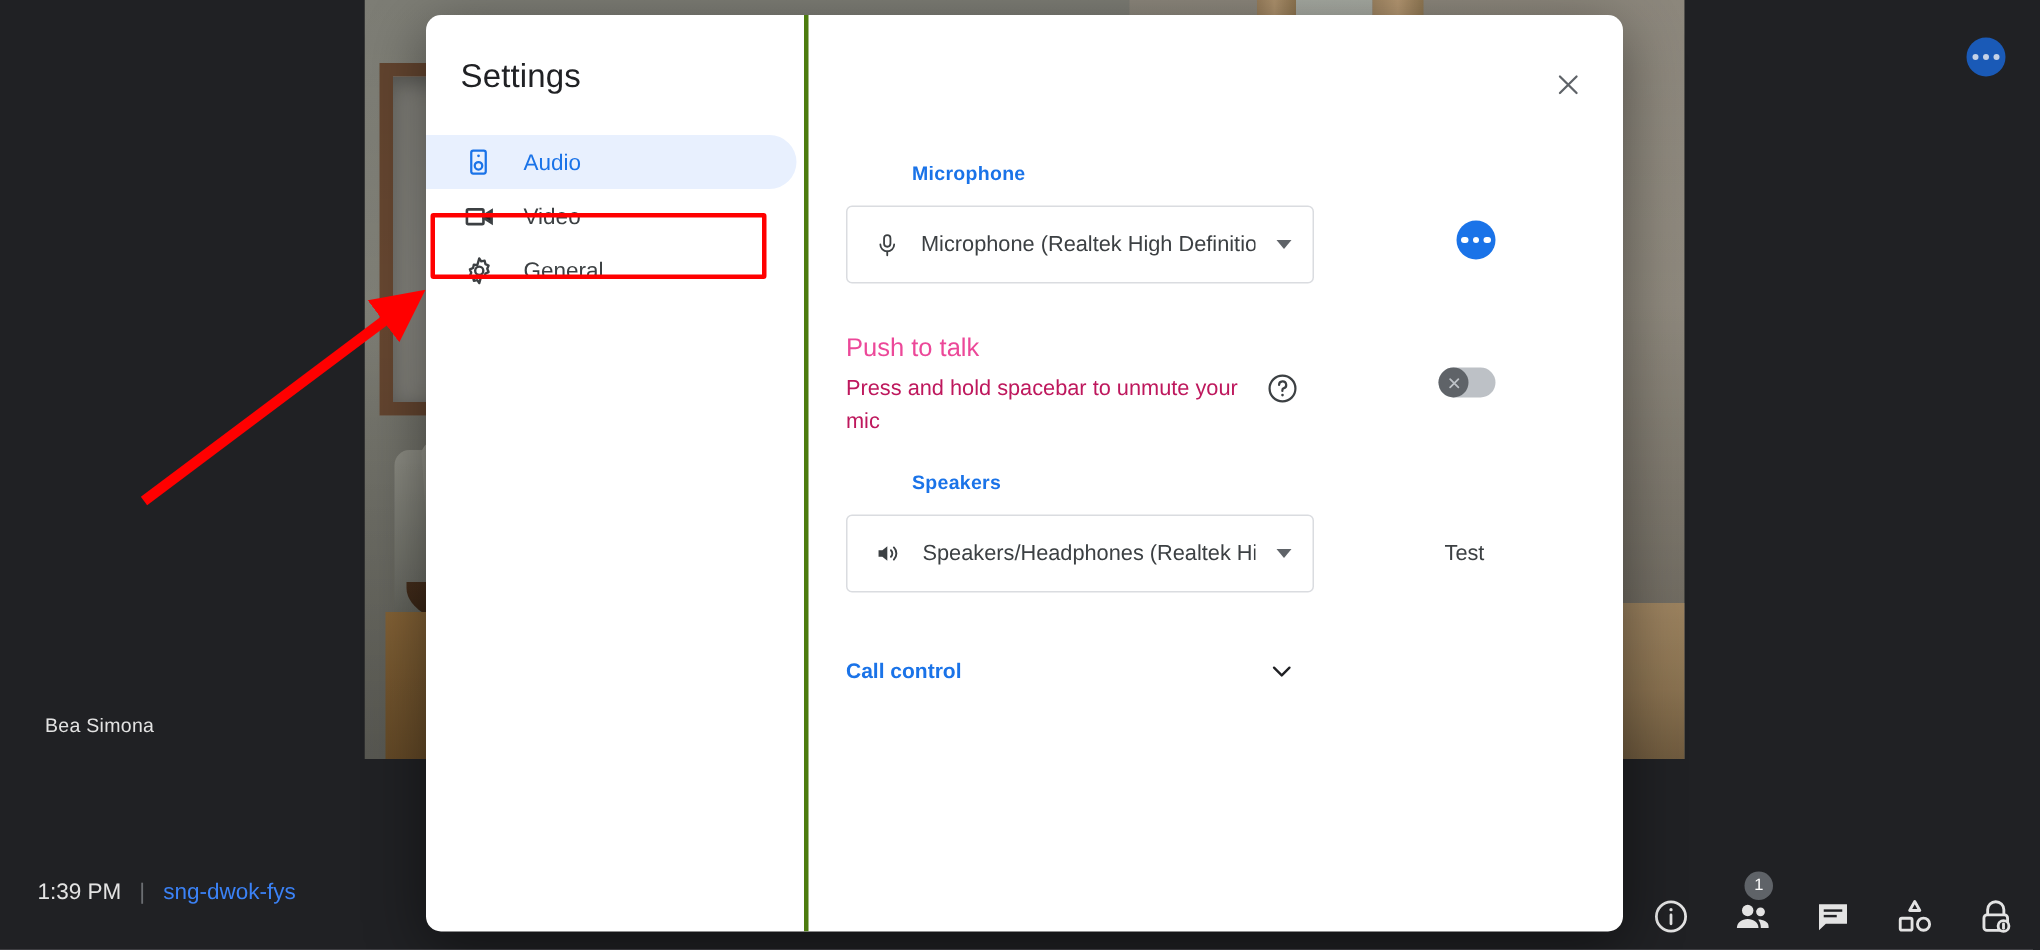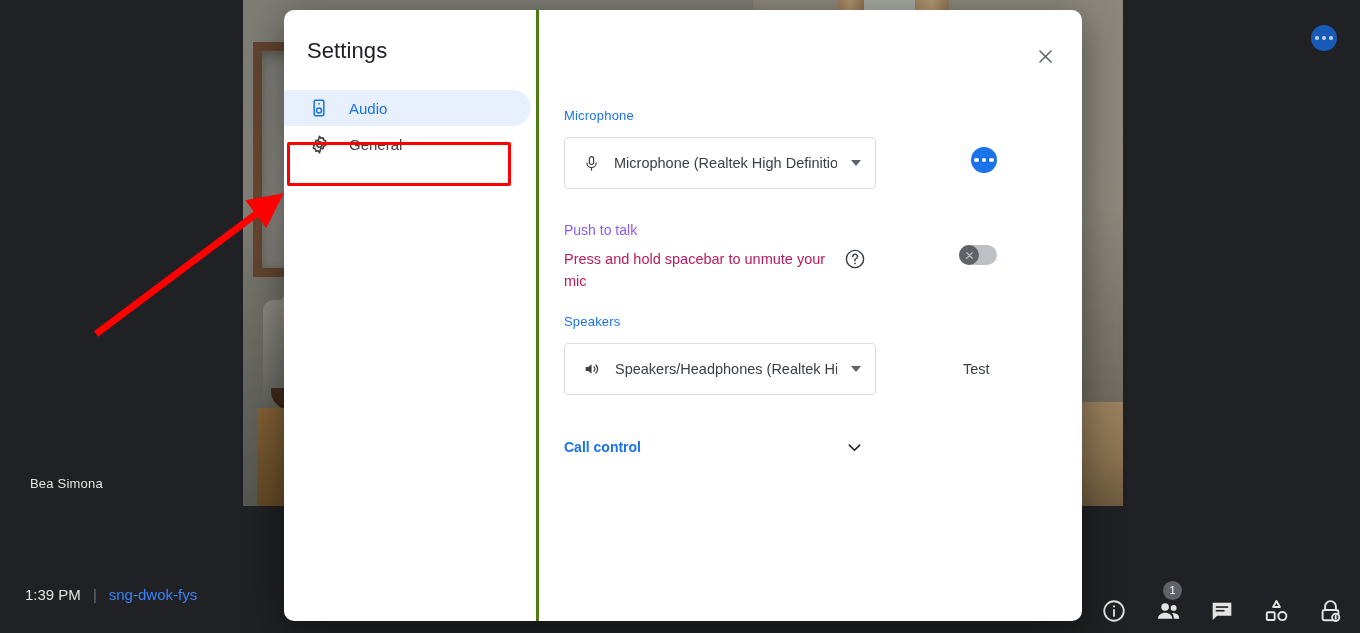--- a/index.html
+++ b/index.html
@@ -145,39 +145,39 @@
   .nav-item .ico { width: 22px; height: 22px; display: flex; align-items: center; justify-content: center; flex: 0 0 22px; }
   .nav-item svg { stroke: #3c4043; fill: none; }
 
   .highlight-box {
     position: absolute; left: 3px; top: 132px; width: 224px; height: 44px;
     border: 3px solid #ff0000; border-radius: 2px; pointer-events: none;
   }
 
   
   .section-label {
-    position: absolute; color: #1a73e8; font-size: 13px; font-weight: 400; letter-spacing: .2px;
+    position: absolute; color: #1a73e8; font-size: 13px; font-weight: 700; letter-spacing: .2px; margin-left: 44px;
   }
   .select-box {
     position: absolute; height: 52px; border: 1px solid #dadce0; border-radius: 4px;
     display: flex; align-items: center; gap: 14px; padding: 0 14px 0 18px;
     background: #fff; color: #3c4043; font-size: 14.5px;
   }
   .select-box .label { flex: 1; white-space: nowrap; overflow: hidden; }
   .caret {
     width: 0; height: 0; border-left: 5px solid transparent; border-right: 5px solid transparent;
     border-top: 6px solid #5f6368; flex: 0 0 auto;
   }
   .mic-more {
     position: absolute; width: 26px; height: 26px; border-radius: 50%; background: #1a73e8;
     display: flex; align-items: center; justify-content: center; gap: 3px;
   }
   .mic-more i { width: 4.5px; height: 4.5px; border-radius: 50%; background: #fff; display: block; }
 
-  .ptt-title { position: absolute; color: #8b5cf6; font-size: 14px; font-weight: 400; }
+  .ptt-title { position: absolute; color: #ec4899; font-size: 17px; font-weight: 400; }
   .ptt-desc { position: absolute; color: #be185d; font-size: 14.5px; line-height: 22px; width: 266px; }
   .help-icon { position: absolute; width: 22px; height: 22px; }
   .toggle {
     position: absolute; width: 38px; height: 20px; border-radius: 10px;
     background: #bdc1c6; display: flex; align-items: center;
   }
   .toggle .knob {
     width: 20px; height: 20px; border-radius: 50%; background: #5f6368;
     display: flex; align-items: center; justify-content: center; margin-left: 0;
   }
@@ -287,20 +287,29 @@
           <span class="ico">
             <svg width="20" height="20" viewBox="0 0 24 24" fill="none" stroke="#1a73e8" stroke-width="1.8">
               <rect x="6.2" y="2.8" width="11.6" height="18.4" rx="1.6"></rect>
               <circle cx="12" cy="15" r="3"></circle>
               <circle cx="12" cy="7" r="1.1" fill="#1a73e8" stroke="none"></circle>
             </svg>
           </span>
           <span>Audio</span>
         </div>
 
+        <div class="nav-item">
+          <span class="ico">
+            <svg width="21" height="21" viewBox="0 0 24 24" fill="none" stroke="#202124" stroke-width="2">
+              <rect x="2.6" y="6.4" width="12.6" height="11.2" rx="1"></rect>
+              <path d="M15.2 11.2 21.4 7.3v9.4l-6.2-3.9z" fill="#202124"></path>
+            </svg>
+          </span>
+          <span>Video</span>
+        </div>
 
         <div class="nav-item">
           <span class="ico">
             <svg width="21" height="21" viewBox="0 0 24 24" fill="none" stroke="#3c4043" stroke-width="1.8">
               <path d="M12 2.6l1.5 2.2 2.6-.5.6 2.6 2.4 1.1-1 2.5 1 2.5-2.4 1.1-.6 2.6-2.6-.5L12 21.4l-1.5-2.2-2.6.5-.6-2.6-2.4-1.1 1-2.5-1-2.5 2.4-1.1.6-2.6 2.6.5z" stroke-linejoin="round"></path>
               <circle cx="12" cy="12" r="3.1"></circle>
             </svg>
           </span>
           <span>General</span>
         </div>

